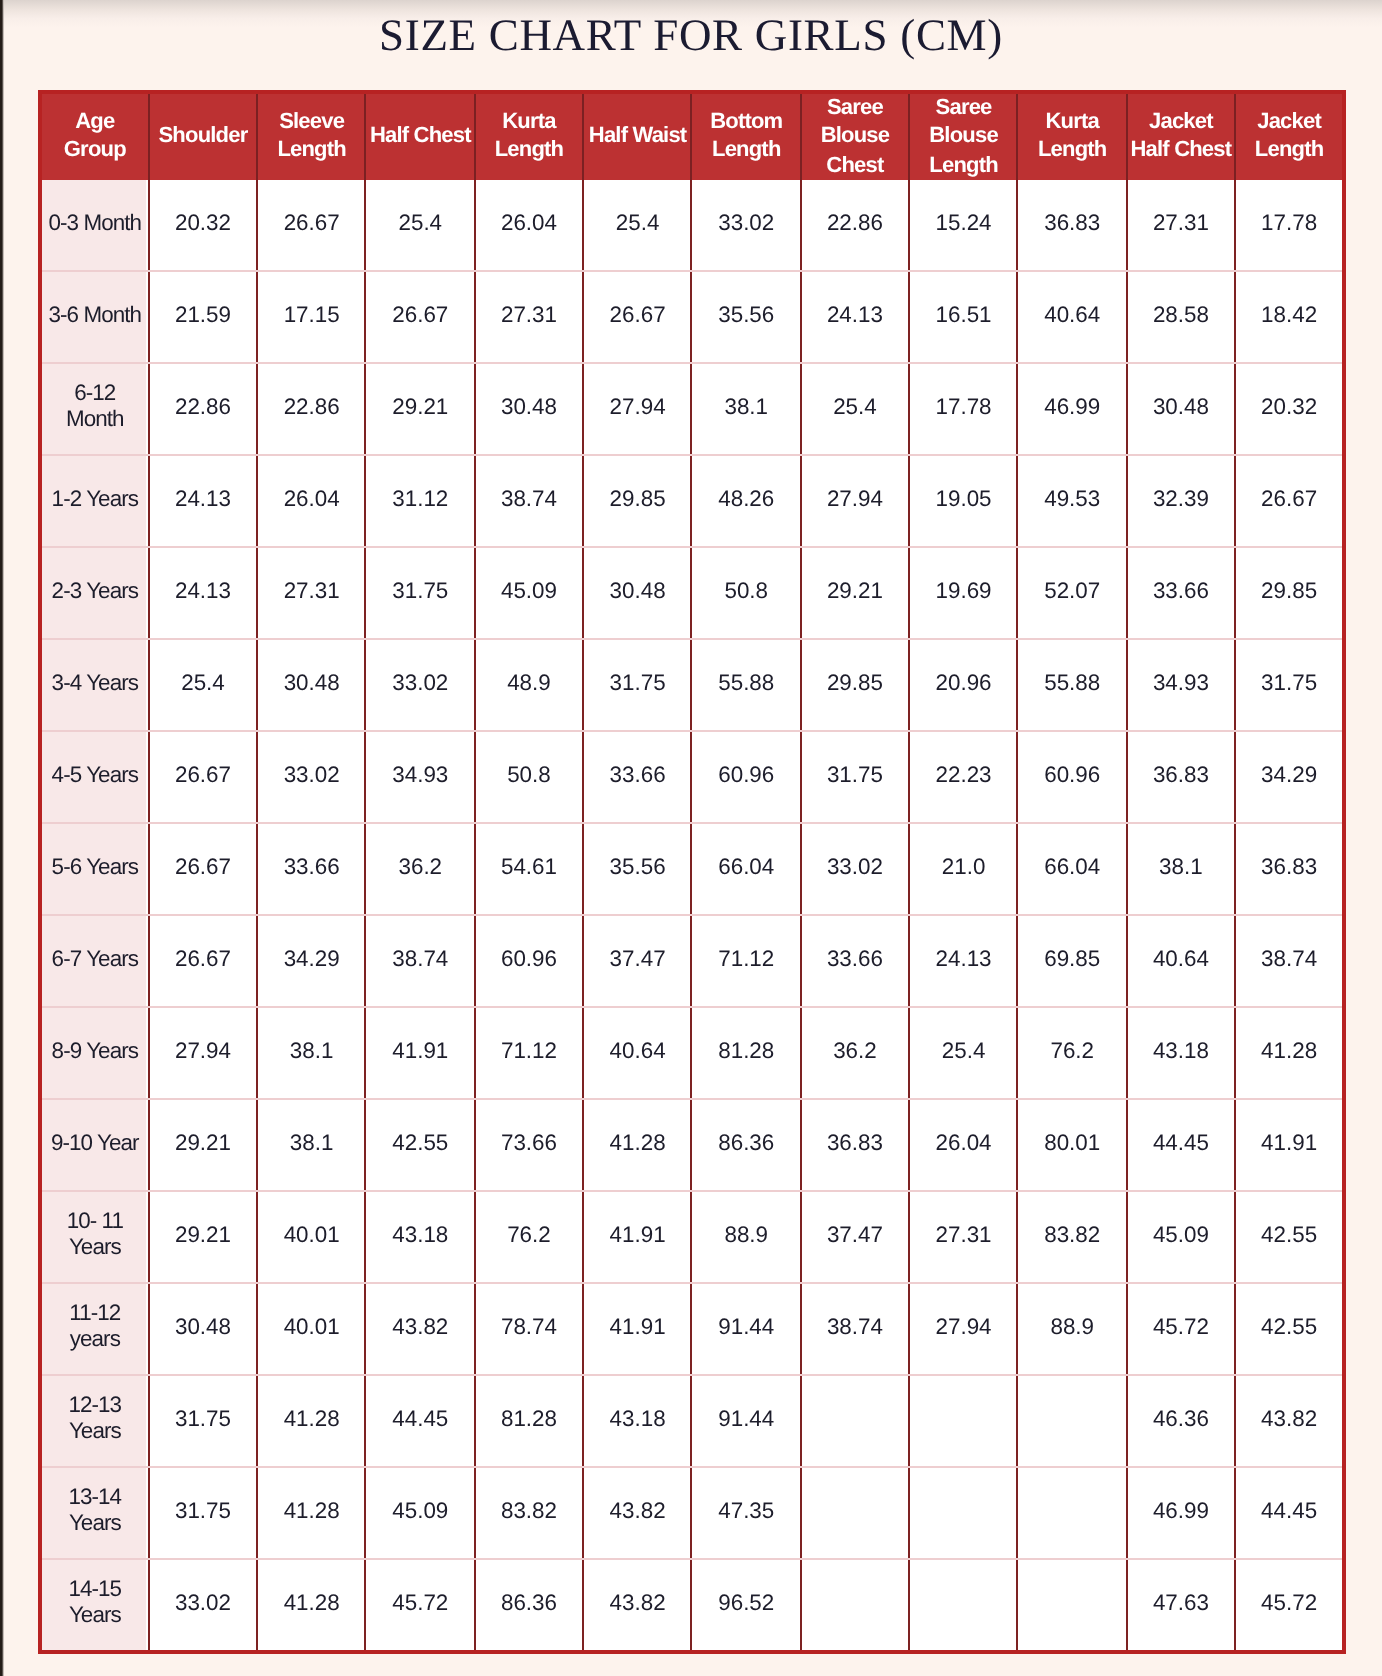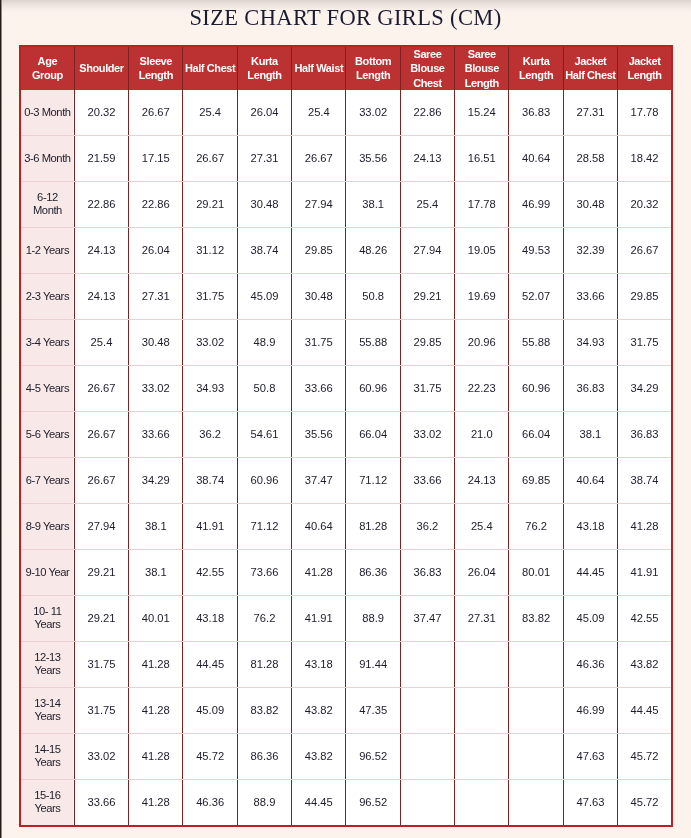--- a/index.html
+++ b/index.html
@@ -277,20 +277,34 @@
         <td>76.2</td>
         <td>41.91</td>
         <td>88.9</td>
         <td>37.47</td>
         <td>27.31</td>
         <td>83.82</td>
         <td>45.09</td>
         <td>42.55</td>
       </tr>
       <tr>
+        <td class="agecol" scope="row">11-12 years</td>
+        <td>30.48</td>
+        <td>40.01</td>
+        <td>43.82</td>
+        <td>78.74</td>
+        <td>41.91</td>
+        <td>91.44</td>
+        <td>38.74</td>
+        <td>27.94</td>
+        <td>88.9</td>
+        <td>45.72</td>
+        <td>42.55</td>
+      </tr>
+      <tr>
         <td class="agecol" scope="row">12-13 Years</td>
         <td>31.75</td>
         <td>41.28</td>
         <td>44.45</td>
         <td>81.28</td>
         <td>43.18</td>
         <td>91.44</td>
         <td></td>
         <td></td>
         <td></td>
@@ -311,34 +325,20 @@
         <td>46.99</td>
         <td>44.45</td>
       </tr>
       <tr>
         <td class="agecol" scope="row">14-15 Years</td>
         <td>33.02</td>
         <td>41.28</td>
         <td>45.72</td>
         <td>86.36</td>
         <td>43.82</td>
-        <td>96.52</td>
-        <td></td>
-        <td></td>
-        <td></td>
-        <td>47.63</td>
-        <td>45.72</td>
-      </tr>
-      <tr>
-        <td class="agecol" scope="row">15-16 Years</td>
-        <td>33.66</td>
-        <td>41.28</td>
-        <td>46.36</td>
-        <td>88.9</td>
-        <td>44.45</td>
         <td>96.52</td>
         <td></td>
         <td></td>
         <td></td>
         <td>47.63</td>
         <td>45.72</td>
       </tr>
     </tbody>
   </table>
 </div>

